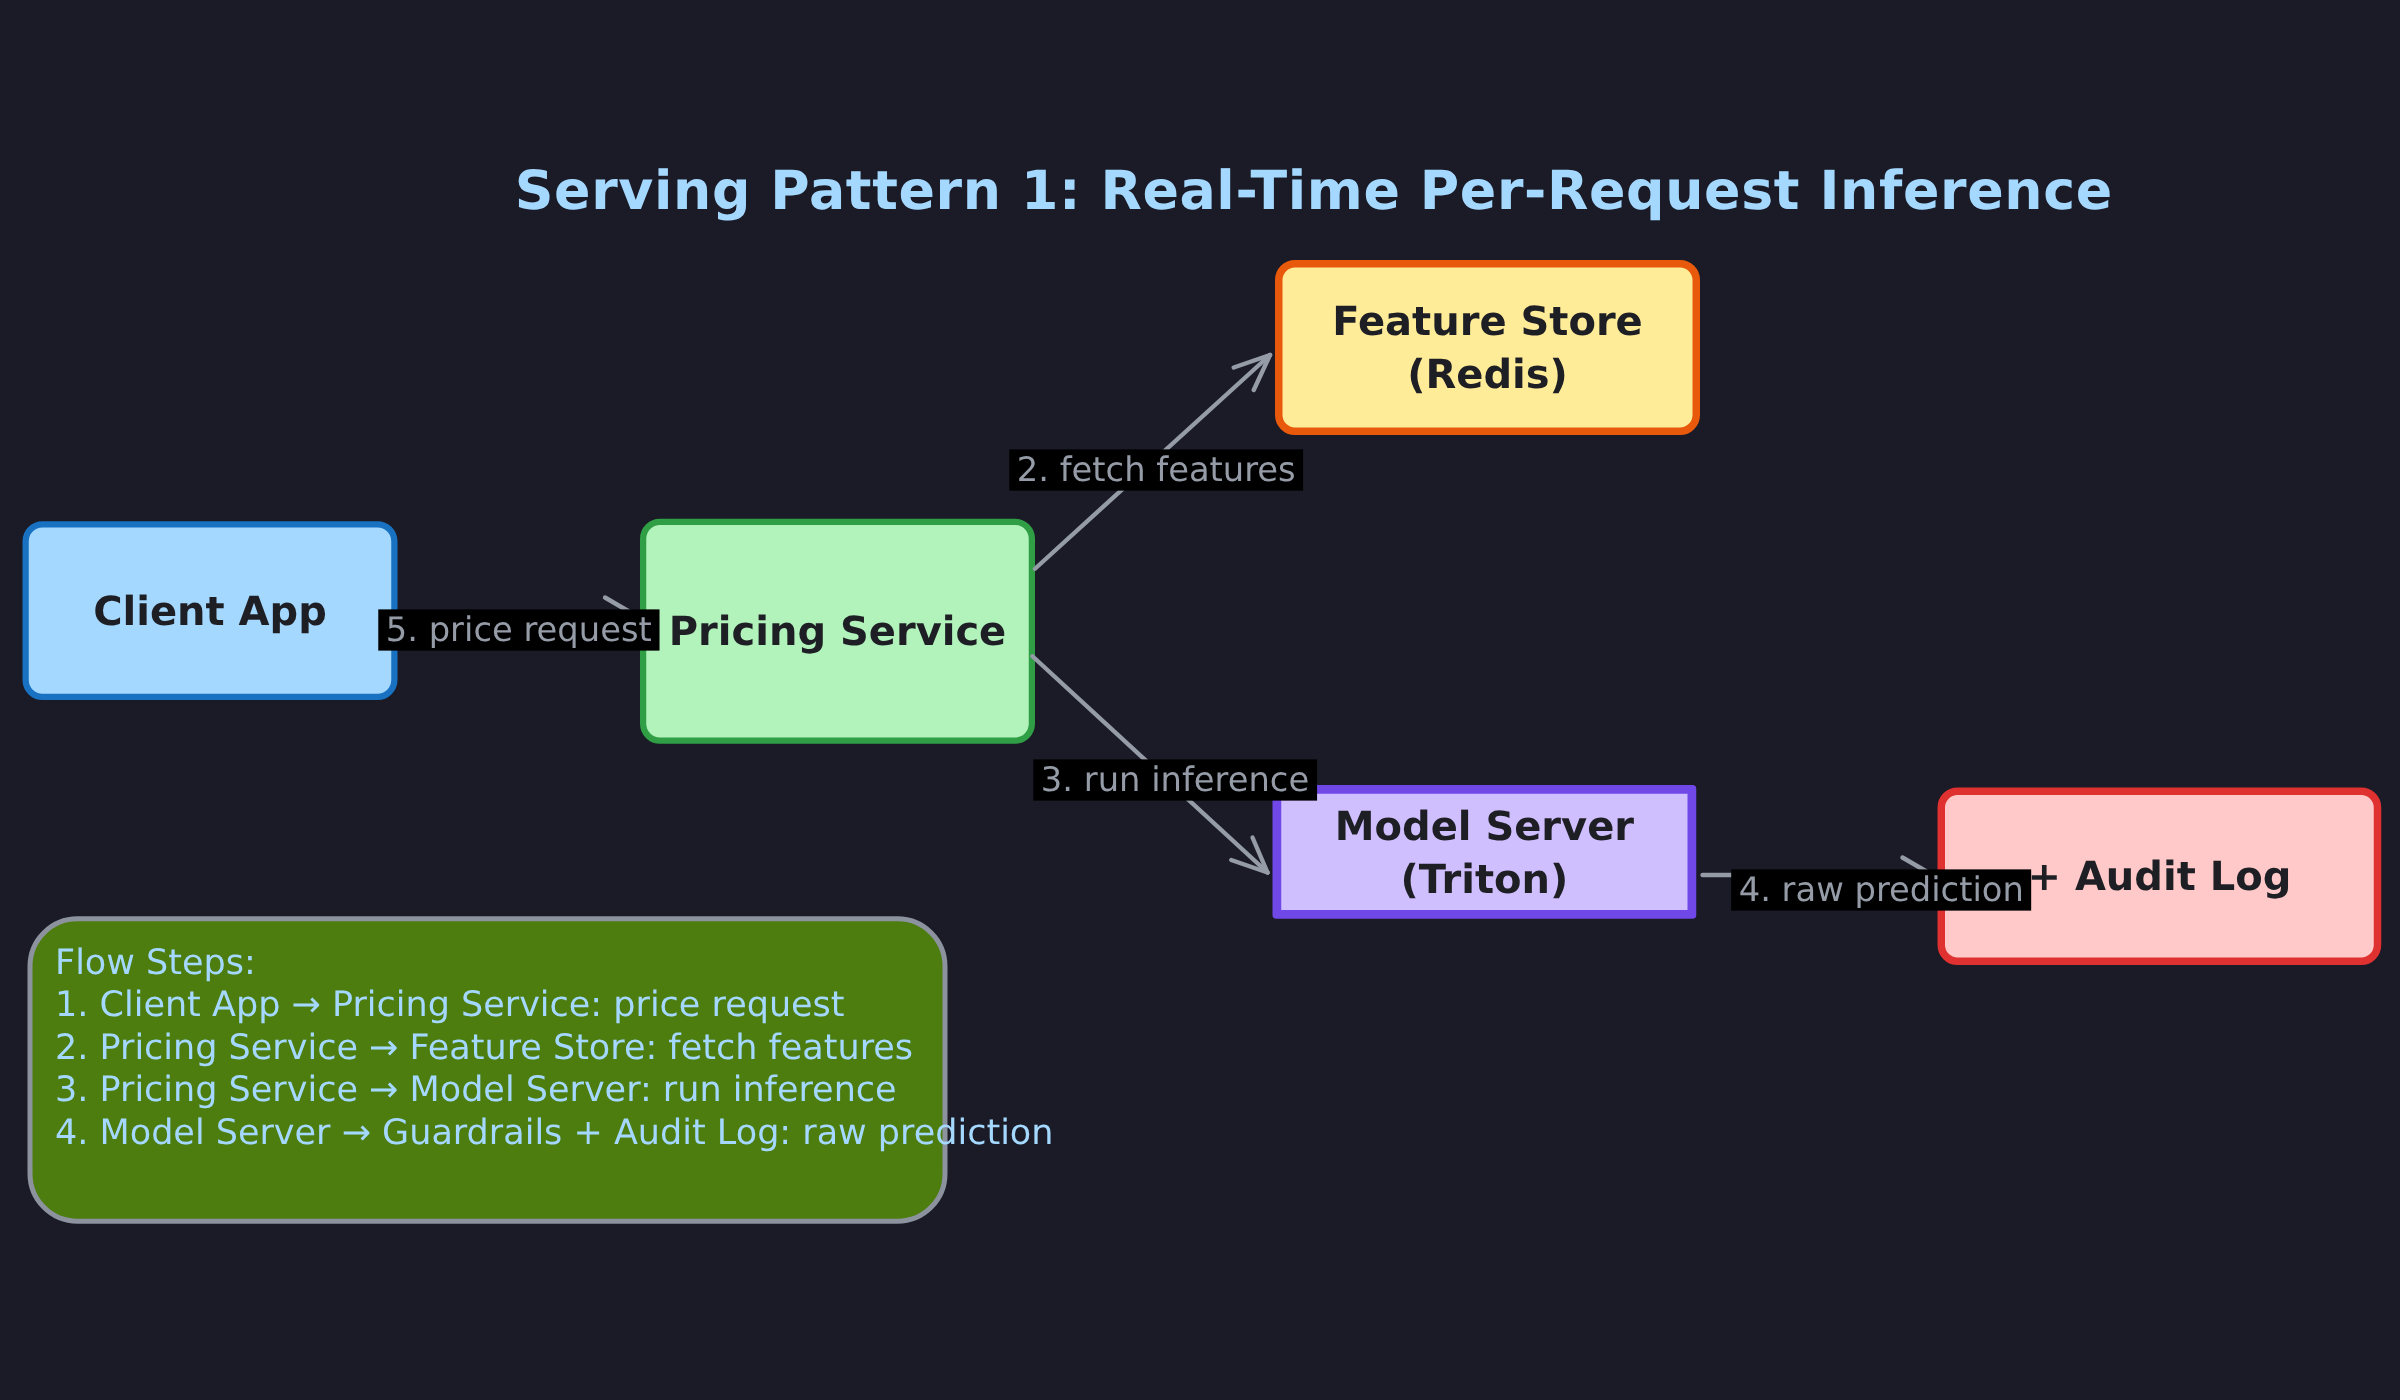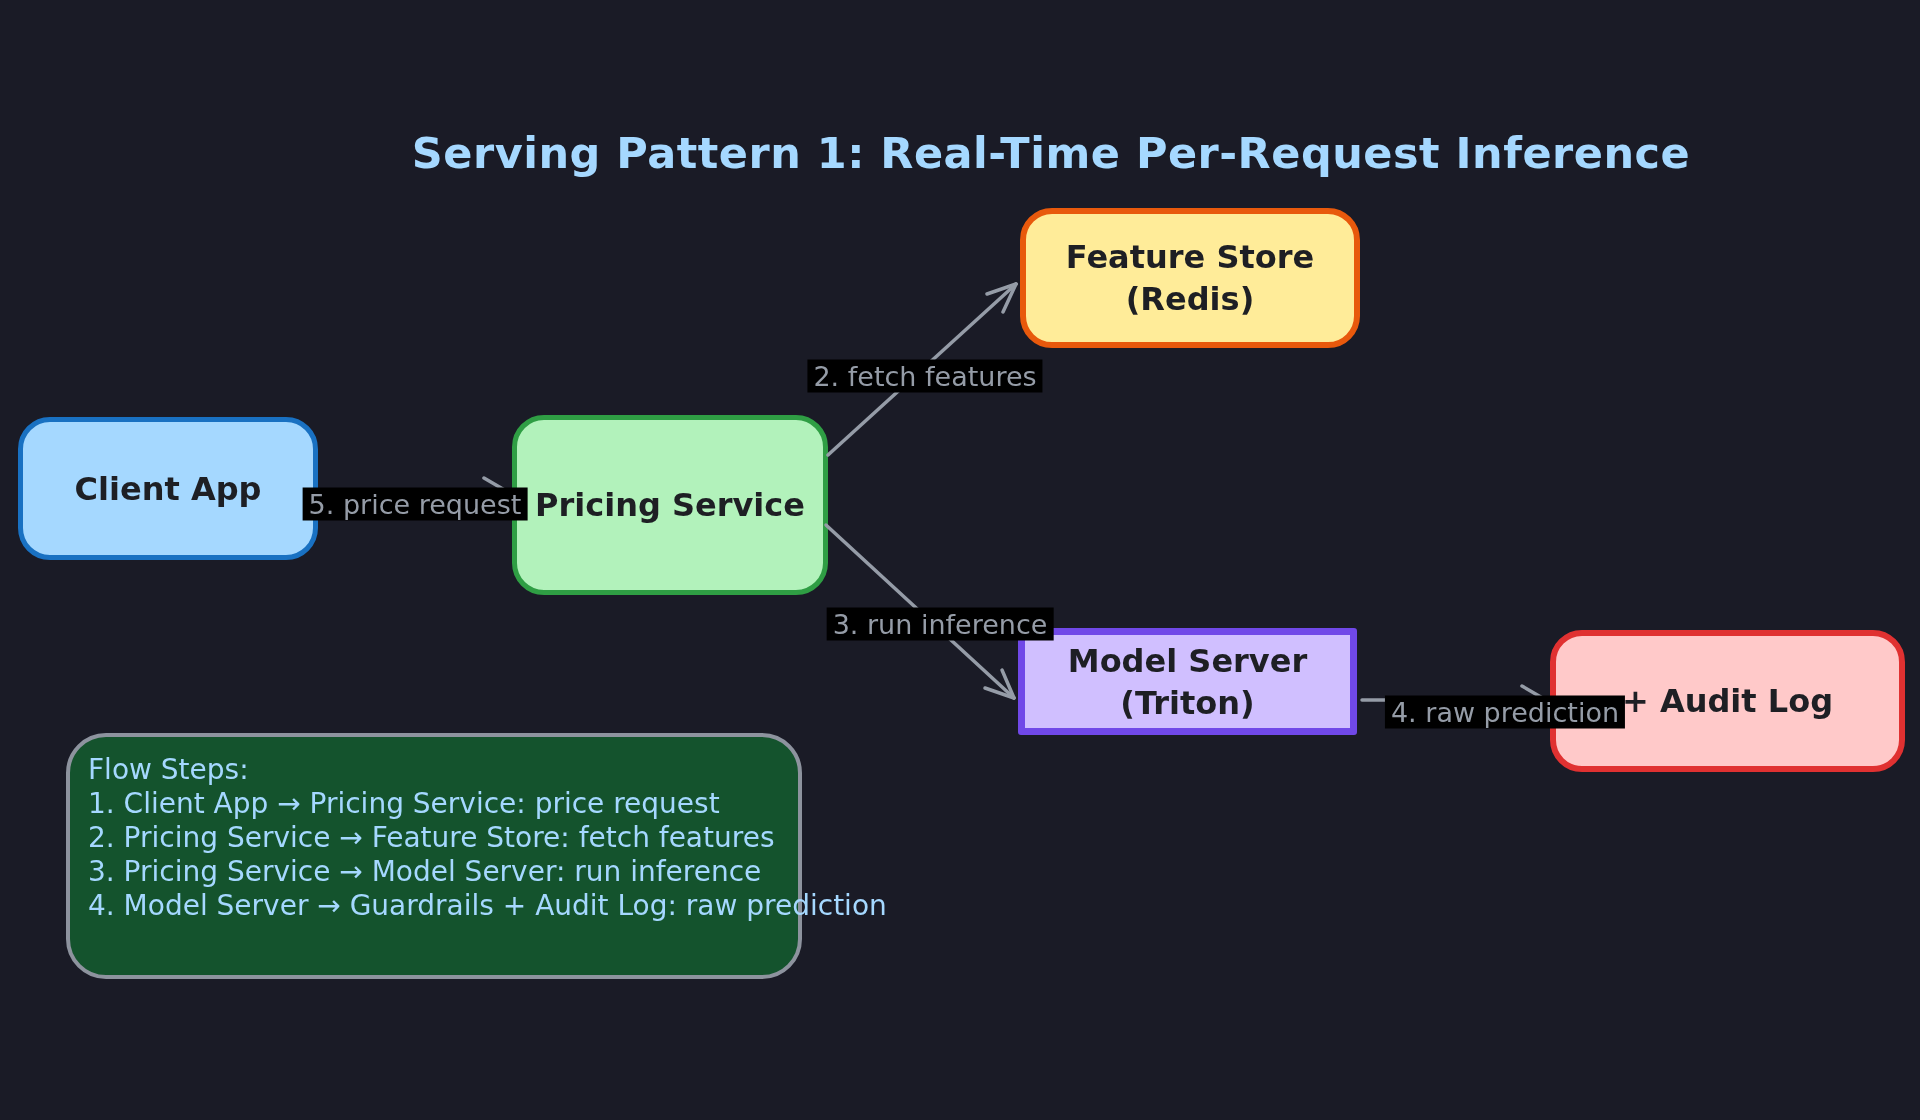--- a/index.html
+++ b/index.html
@@ -30,21 +30,21 @@
     flex-direction: column;
     align-items: center;
     justify-content: center;
     text-align: center;
     color: #1e1f24;
     font-size: 32px;
     font-weight: 600;
     line-height: 42px;
     box-sizing: border-box;
   }
-  .node-rounded { border-radius: 32px; }
+  .node-rounded { border-radius: 16px; }
   .node-client     { left: 18px;   top: 417px; width: 300px; height: 143px; border: 5px solid; }
   .node-pricing    { left: 512px;  top: 415px; width: 316px; height: 180px; border: 5px solid; }
   .node-feature    { left: 1020px; top: 208px; width: 340px; height: 140px; border: 6px solid; }
   .node-model      { left: 1018px; top: 628px; width: 339px; height: 107px; border: 7px solid; border-radius: 3px; }
   .node-guardrails { left: 1550px; top: 630px; width: 355px; height: 142px; border: 6px solid; }
   .edge-layer {
     position: absolute;
     left: 0; top: 0;
     width: 1920px; height: 1120px;
     pointer-events: none;
@@ -69,26 +69,25 @@
   .edge-label-2 { left: 925px;  top: 364px; }
   .edge-label-3 { left: 940px;  top: 612px; }
   .edge-label-4 { left: 1505px; top: 700px; }
   .flow-box {
     position: absolute;
     left: 22px; top: 733px;
     width: 736px; height: 246px;
     box-sizing: border-box;
     border: 4px solid #8d939e;
     border-radius: 40px;
-    background: #14532d;
+    background: #4d7c0f;
     padding: 16px 18px;
     color: #a5d8ff;
     font-size: 28px;
     line-height: 34px;
-    margin-left: 44px;
   }
   .flow-line { white-space: nowrap; }
 </style>
 </head>
 <body>
 
 <div class="canvas">
 
   <div class="diagram-title">Serving Pattern 1: Real-Time Per-Request Inference</div>
 

